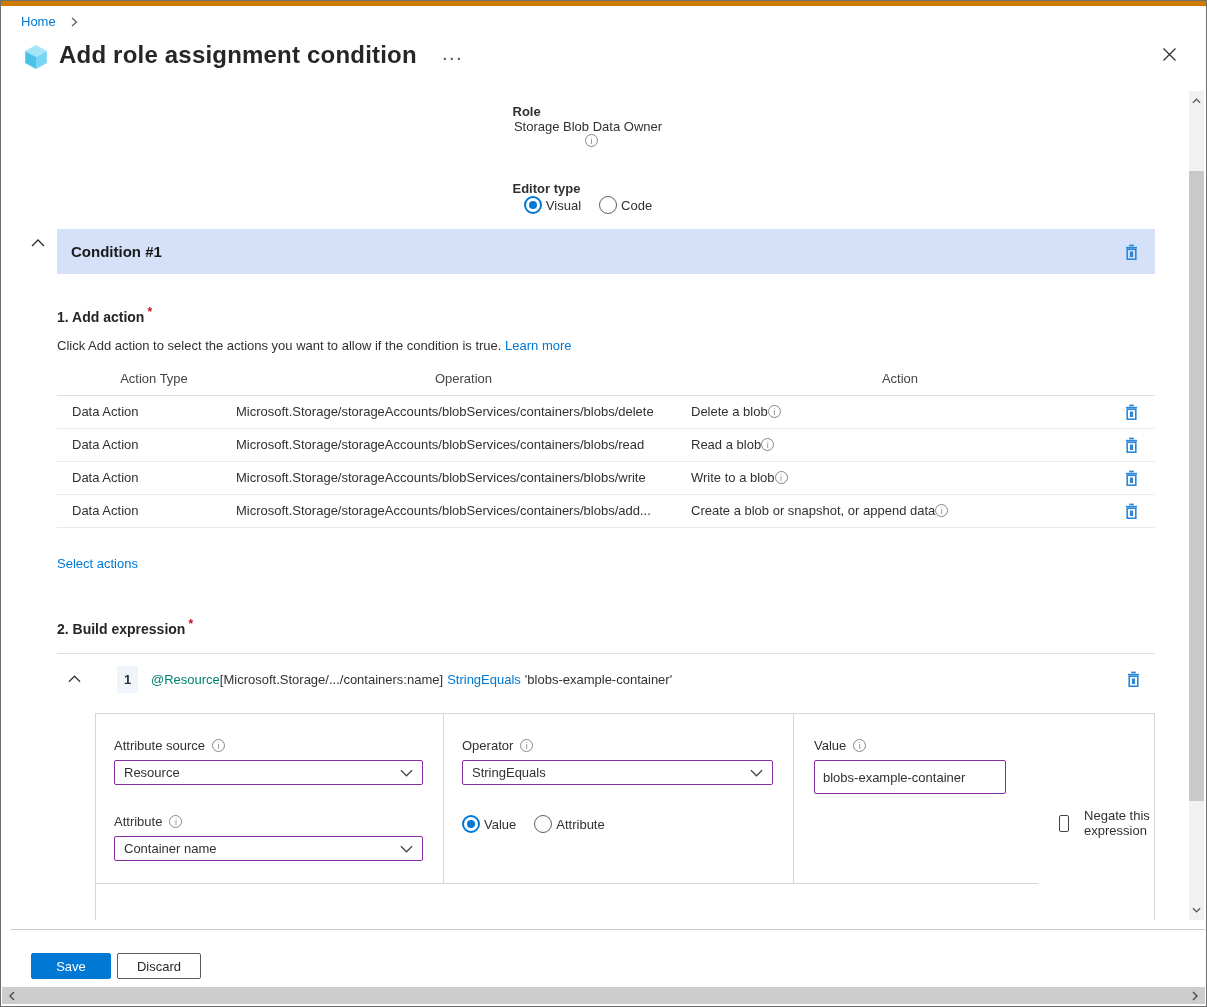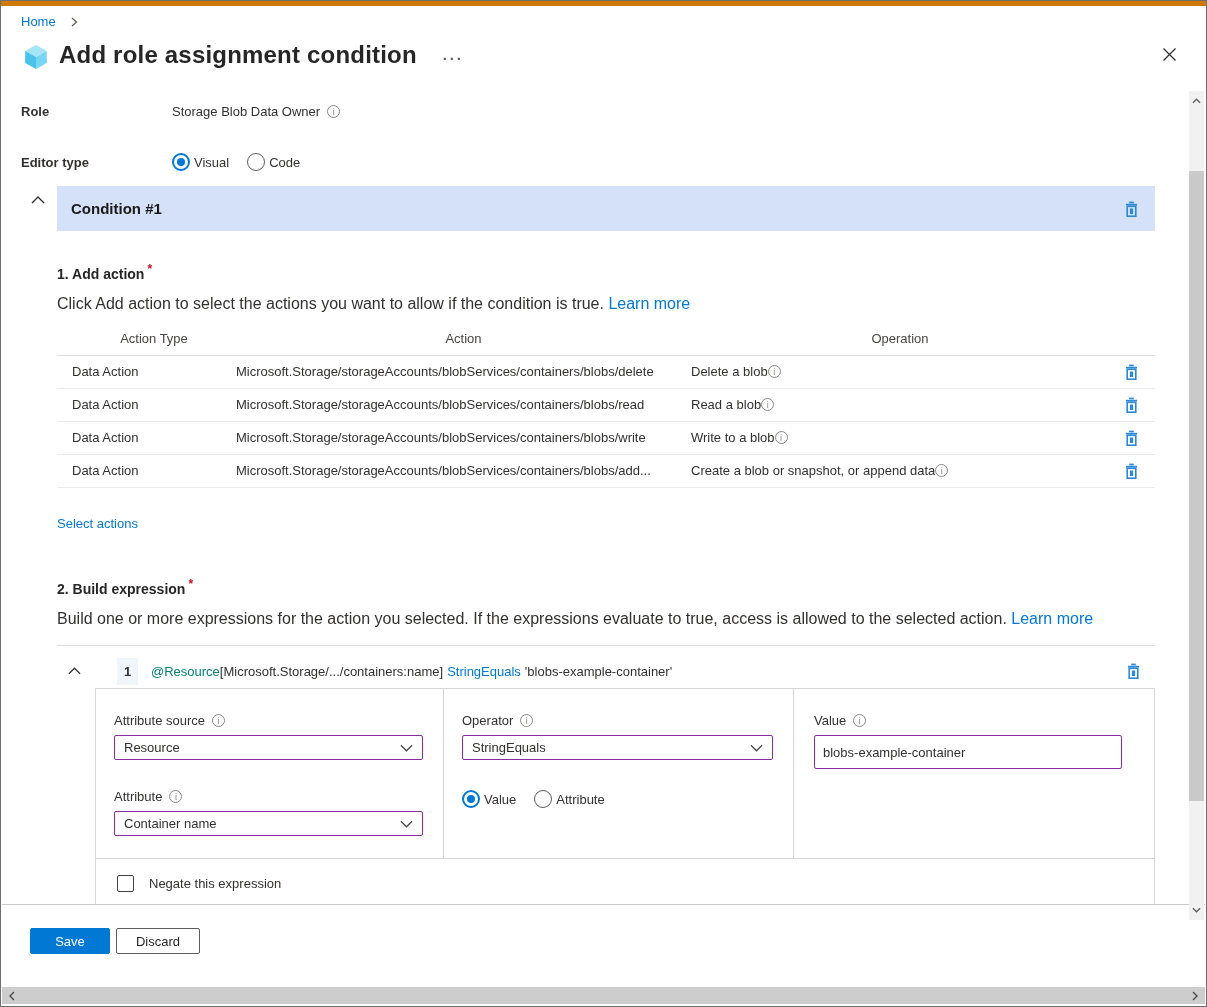--- a/index.html
+++ b/index.html
@@ -16,41 +16,41 @@
   .breadcrumb a { color: #0078d4; text-decoration: none; font-size: 13px; cursor: pointer; }
   .title-row { margin: 11px 0 0 20px; display: flex; align-items: center; }
   .app-icon { width: 26px; height: 26px; margin: 4px 10px 0 2px; }
   h1 { font-size: 24px; font-weight: 700; color: #262626; letter-spacing: .2px; }
   .ellipsis { margin-left: 26px; color: #605e5c; font-size: 15px; letter-spacing: 2px; font-weight: 700; margin-top: 6px; }
   .close-btn { position: absolute; top: 44px; right: 28px; width: 18px; height: 18px; cursor: pointer; display:flex; align-items:center; justify-content:center; }
 
   
   .scroll-region { position: absolute; top: 90px; left: 1px; right: 18px; bottom: 86px; overflow: hidden; padding: 0 33px 0 19px; background:#fff; }
 
-  .form-row { display: flex; align-items: center; }
+  .form-row { display: flex; align-items: center; flex-direction: column; }
   .form-row.role { margin-top: 13px; }
   .form-row.editor { margin-top: 34px; }
   .form-label { width: 151px; font-weight: 700; font-size: 13px; }
   .radio-group { display: flex; align-items: center; gap: 18px; }
   .radio-opt { display: flex; align-items: center; gap: 4px; cursor: pointer; }
   .radio { width: 18px; height: 18px; border-radius: 50%; border: 1px solid #605e5c; background: #fff; position: relative; }
   .radio.checked { border: 2px solid #0078d4; }
   .radio.checked::after { content:""; position:absolute; left:3px; top:3px; width:8px; height:8px; border-radius:50%; background:#0078d4; }
 
   .condition-header { margin-top: 15px; display: flex; align-items: stretch; }
   .collapse-btn { width: 36px; display: flex; align-items: flex-start; justify-content: flex-start; padding: 10px 0 0 10px; cursor: pointer; }
   .condition-bar { flex: 1; background: #d4e1f8; height: 45px; display: flex; align-items: center; padding: 0 14px; }
   .condition-bar .cond-title { font-size: 15px; font-weight: 700; color: #1b1a19; }
   .condition-bar .spacer { flex: 1; }
   .icon-btn { background: none; border: none; cursor: pointer; padding: 2px; display:flex; align-items:center; }
 
   .section { margin-left: 36px; }
   .section-heading { margin-top: 31px; font-size: 14px; font-weight: 700; color: #262626; }
   .req { color: #c50f1f; font-size: 12px; vertical-align: super; margin-left: 3px; }
-  .section-desc { margin-top: 13px; font-size: 16px; color: #323130; }
+  .section-desc { margin-top: 13px; font-size: 13px; color: #323130; }
   .link { color: #0078d4; text-decoration: none; cursor: pointer; }
 
   
   .actions-table { margin-top: 10px; }
   .t-row { display: grid; grid-template-columns: 164px 455px 1fr 46px; align-items: center; height: 33px; border-bottom: 1px solid #edebe9; padding-left: 15px; }
   .t-row.head { border-bottom: 1px solid #e1dfdd; color: #484644; text-align: center; }
   .t-row .op-cell { display: flex; align-items: center; }
   .t-row .trash-cell { display: flex; justify-content: flex-end; padding-right: 14px; }
 
   .select-actions { display: inline-block; margin-top: 28px; }
@@ -63,39 +63,39 @@
   .expr-badge { width: 21px; height: 27px; background: #eff5fb; display:flex; align-items:center; justify-content:center; font-weight: 700; margin-left: 23px; }
   .expr-text { margin-left: 13px; font-size: 13px; white-space: nowrap; }
   .expr-text .res { color: #008272; }
   .expr-text .path { color: #323130; }
   .expr-text .op { color: #0078d4; margin: 0 4px; }
   .expr-text .val { color: #323130; }
   .expr-row .spacer { flex: 1; }
   .expr-row .icon-btn { margin-right: 12px; }
 
   
-  .panel { margin-left: 74px; border: 1px solid #d6d6d6; border-bottom: none; height: 219px; display: flex; flex-direction: column; background: #fff; }
+  .panel { margin-top: 17px; margin-left: 74px; border: 1px solid #d6d6d6; border-bottom: none; height: 219px; display: flex; flex-direction: row; background: #fff; }
   .panel-grid { display: flex; height: 170px; border-bottom: 1px solid #d6d6d6; }
   .p-col { padding: 24px 20px 0 18px; }
   .p-col.c1 { width: 348px; border-right: 1px solid #d6d6d6; }
   .p-col.c2 { width: 350px; border-right: 1px solid #d6d6d6; }
   .p-col.c3 { flex: 1; padding-left: 20px; padding-right: 32px; }
   .field-label { display: flex; align-items: center; gap: 7px; font-size: 13px; margin-bottom: 7px; }
   .dropdown { height: 25px; border: 1px solid #8a2da5; border-radius: 2px; display: flex; align-items: center; padding: 0 9px; cursor: pointer; background: #fff; }
   .dropdown .dd-text { flex: 1; font-size: 13px; color: #323130; }
   .field + .field { margin-top: 29px; }
   .text-input { width: 100%; height: 25px; border: 1px solid #8a2da5; border-radius: 2px; padding: 16px 8px; font-family: inherit; font-size: 13px; color: #323130; }
   .negate-row { flex: 1; display: flex; align-items: center; padding-left: 21px; gap: 15px; }
   .checkbox { width: 17px; height: 17px; border: 1px solid #424242; background: #fff; border-radius: 2px; cursor: pointer; }
 
   .info-icon { display: inline-block; width: 13px; height: 13px; min-width:13px; border: 1px solid #8a8886; border-radius: 50%; color: #8a8886; font-size: 9px; line-height: 12px; text-align: center; }
   .info-icon::after { content: "i"; }
 
   
-  .footer { position: absolute; left: 1px; right: 1px; bottom: 19px; height: 83px; background: #fff; border-top: 1px solid #cccac8; padding: 23px 0 0 28px; display: flex; align-items: flex-start; gap: 6px; }
+  .footer { position: absolute; left: 10px; right: 1px; bottom: 19px; height: 58px; background: #fff; border-top: 1px solid #cccac8; padding: 23px 0 0 20px; display: flex; align-items: flex-start; gap: 6px; }
   .btn { height: 26px; font-family: inherit; font-size: 13px; border-radius: 2px; cursor: pointer; }
   .btn.primary { width: 80px; background: #0078d4; border: 1px solid #0078d4; color: #fff; }
   .btn.secondary { width: 84px; background: #fff; border: 1px solid #5e5c5a; color: #262626; }
 
   
   .v-scrollbar { position: absolute; top: 90px; right: 2px; width: 15px; bottom: 86px; background: #f1f1f1; }
   .v-scrollbar .arrow { position: absolute; left: 0; width: 15px; height: 16px; display: flex; align-items: center; justify-content: center; }
   .v-scrollbar .arrow.up { top: 2px; } .v-scrollbar .arrow.down { bottom: 2px; }
   .v-thumb { position: absolute; top: 80px; left: 0; width: 15px; height: 630px; background: #c9c9c9; }
   .h-scrollbar { position: absolute; left: 1px; right: 1px; bottom: 2px; height: 17px; background: #cdcdcd; }
@@ -177,22 +177,22 @@
       <span>1. Add action</span><span class="req">*</span>
     </div>
     <div class="section-desc">
       <span>Click Add action to select the actions you want to allow if the condition is true.</span>
       <a class="link" href="#">Learn more</a>
     </div>
 
     <div class="actions-table">
       <div class="t-row head">
         <span>Action Type</span>
+        <span>Operation</span>
         <span>Action</span>
-        <span>Operation</span>
         <span></span>
       </div>
 
       <div class="t-row">
         <span>Data Action</span>
         <span>Microsoft.Storage/storageAccounts/blobServices/containers/blobs/delete</span>
         <span class="op-cell">
             <span>Delete a blob</span>
             <span class="info-icon"></span>
           </span>
@@ -263,24 +263,20 @@
               </svg>
             </button>
           </span>
       </div>
     </div>
 
     <a class="link select-actions" href="#">Select actions</a>
 
     <div class="section-heading" style="margin-top:46px">
       <span>2. Build expression</span><span class="req">*</span>
-    </div>
-    <div class="section-desc" style="margin-top:14px">
-      <span>Build one or more expressions for the action you selected. If the expressions evaluate to true, access is allowed to the selected action.</span>
-      <a class="link" href="#">Learn more</a>
     </div>
   </div>
 
   <div class="divider"></div>
 
   <div class="expr-row">
     <div class="expr-collapse">
       <svg width="13" height="8" viewBox="0 0 14 8">
           <polyline points="1,7 7,1 13,7" fill="none" stroke="#323130" stroke-width="1.3"></polyline>
         </svg>

